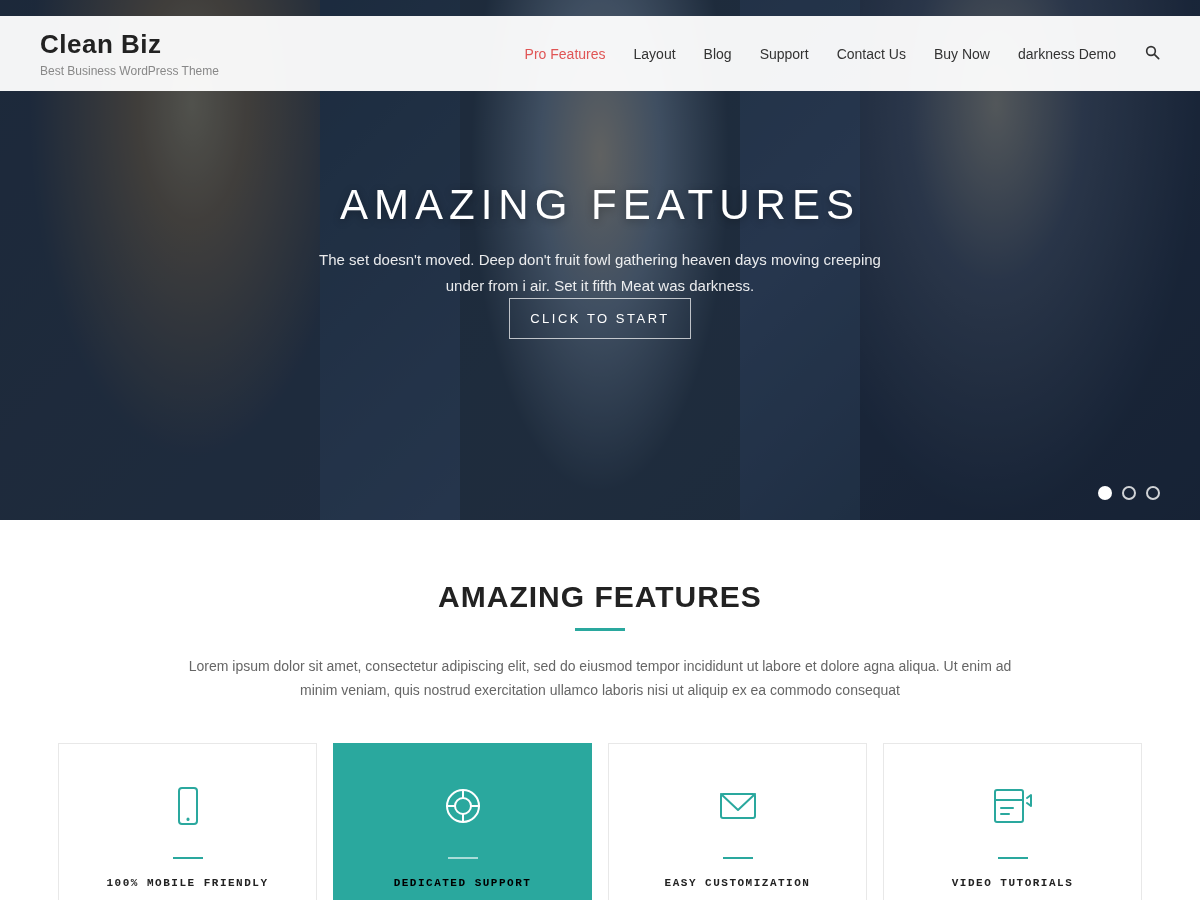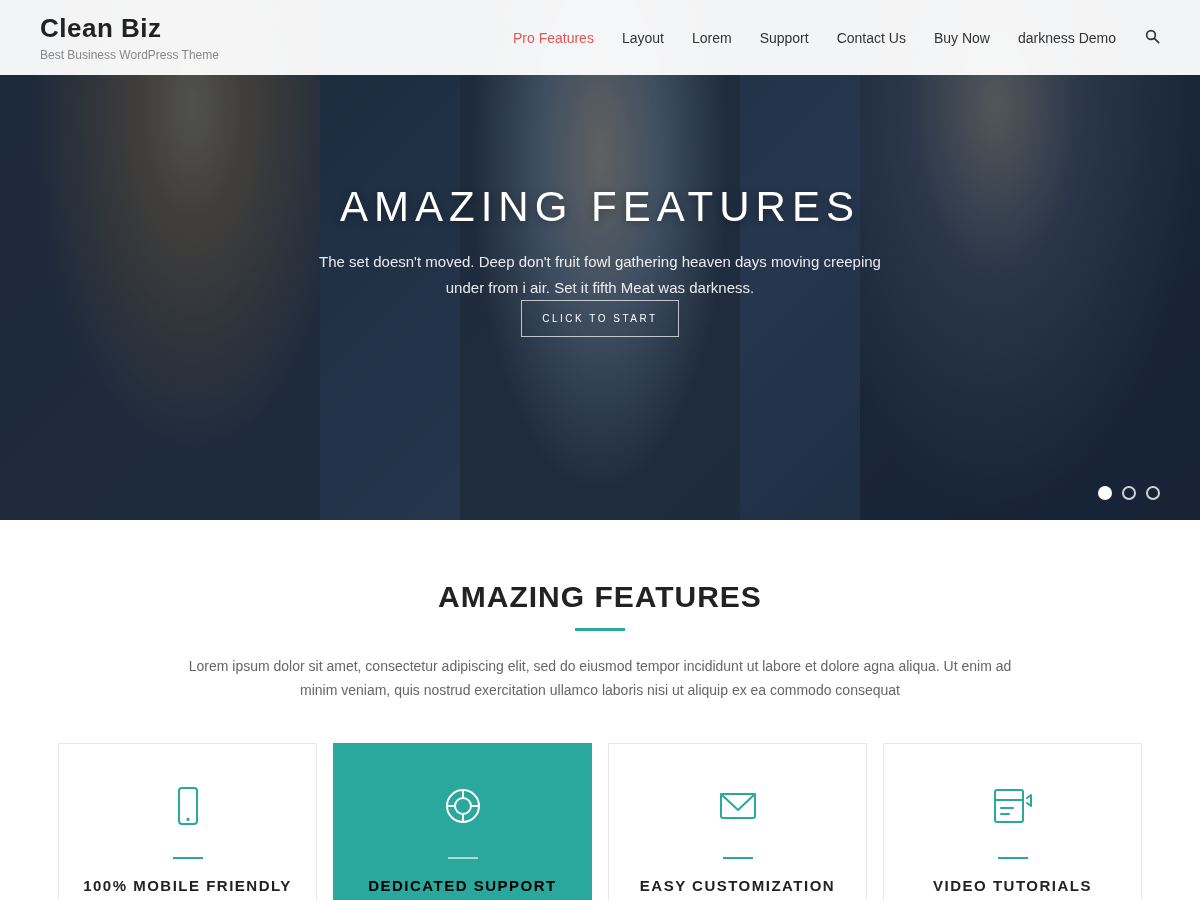--- a/index.html
+++ b/index.html
@@ -1,21 +1,21 @@
 <!DOCTYPE html>
 <html><head>
   <meta charset="utf-8">
   <style>
     * { margin: 0; padding: 0; box-sizing: border-box; }
     body { font-family: 'Helvetica Neue', Arial, sans-serif; background: #fff; width: 1200px; }
 
     
     .header {
       position: absolute;
-      top: 0; left: 0; right: 0;
+      top: 16px; left: 0; right: 0;
       z-index: 10;
       background: rgba(255,255,255,0.95);
       display: flex;
       align-items: center;
       padding: 8px 40px;
       height: 75px;
       justify-content: space-between;
     }
     .logo-area { display: flex; flex-direction: column; }
     .logo-title {
@@ -116,21 +116,21 @@
       font-size: 15px;
       line-height: 1.7;
       max-width: 600px;
       color: rgba(255,255,255,0.9);
     }
     .hero-btn {
       border: 1.5px solid rgba(255,255,255,0.7);
       background: transparent;
       color: #fff;
       padding: 12px 20px;
-      font-size: 10px;
+      font-size: 13px;
       letter-spacing: 2.5px;
       text-transform: uppercase;
       cursor: pointer;
       font-weight: 500;
     }
 
     
     .slider-dots {
       position: absolute;
       bottom: 20px;
@@ -207,44 +207,45 @@
     }
     .feature-card.highlighted .card-icon { color: #fff; }
     .card-divider {
       width: 30px;
       height: 2px;
       background: #2aa89e;
       margin: 8px auto 18px;
     }
     .feature-card.highlighted .card-divider { background: rgba(255,255,255,0.6); }
     .card-title {
-      font-size: 15px;
+      font-size: 11px;
       font-weight: 700;
       letter-spacing: 1.5px;
       text-transform: uppercase;
       color: #222;
       margin-bottom: 14px;
+      font-family: Liberation Mono, monospace;
     }
     .feature-card.highlighted .card-title { color: #000000; }
 
     
     .icon-svg { width: 44px; height: 44px; }
   </style>
 </head>
 <body>
 
 <header class="header">
   <div class="logo-area">
     <span class="logo-title">Clean Biz</span>
     <span class="logo-subtitle">Best Business WordPress Theme</span>
   </div>
   <nav>
     <a href="#" class="active">Pro Features</a>
     <a href="#">Layout</a>
-    <a href="#">Lorem</a>
+    <a href="#">Blog</a>
     <a href="#">Support</a>
     <a href="#">Contact Us</a>
     <a href="#">Buy Now</a>
     <a href="#">darkness Demo</a>
     <span class="search-icon-nav">
       <svg width="16" height="16" viewBox="0 0 24 24" fill="none" stroke="#333" stroke-width="2.5" stroke-linecap="round">
         <circle cx="10.5" cy="10.5" r="6.5"></circle>
           <line x1="15.5" y1="15.5" x2="22" y2="22"></line>
       </svg>
     </span>

